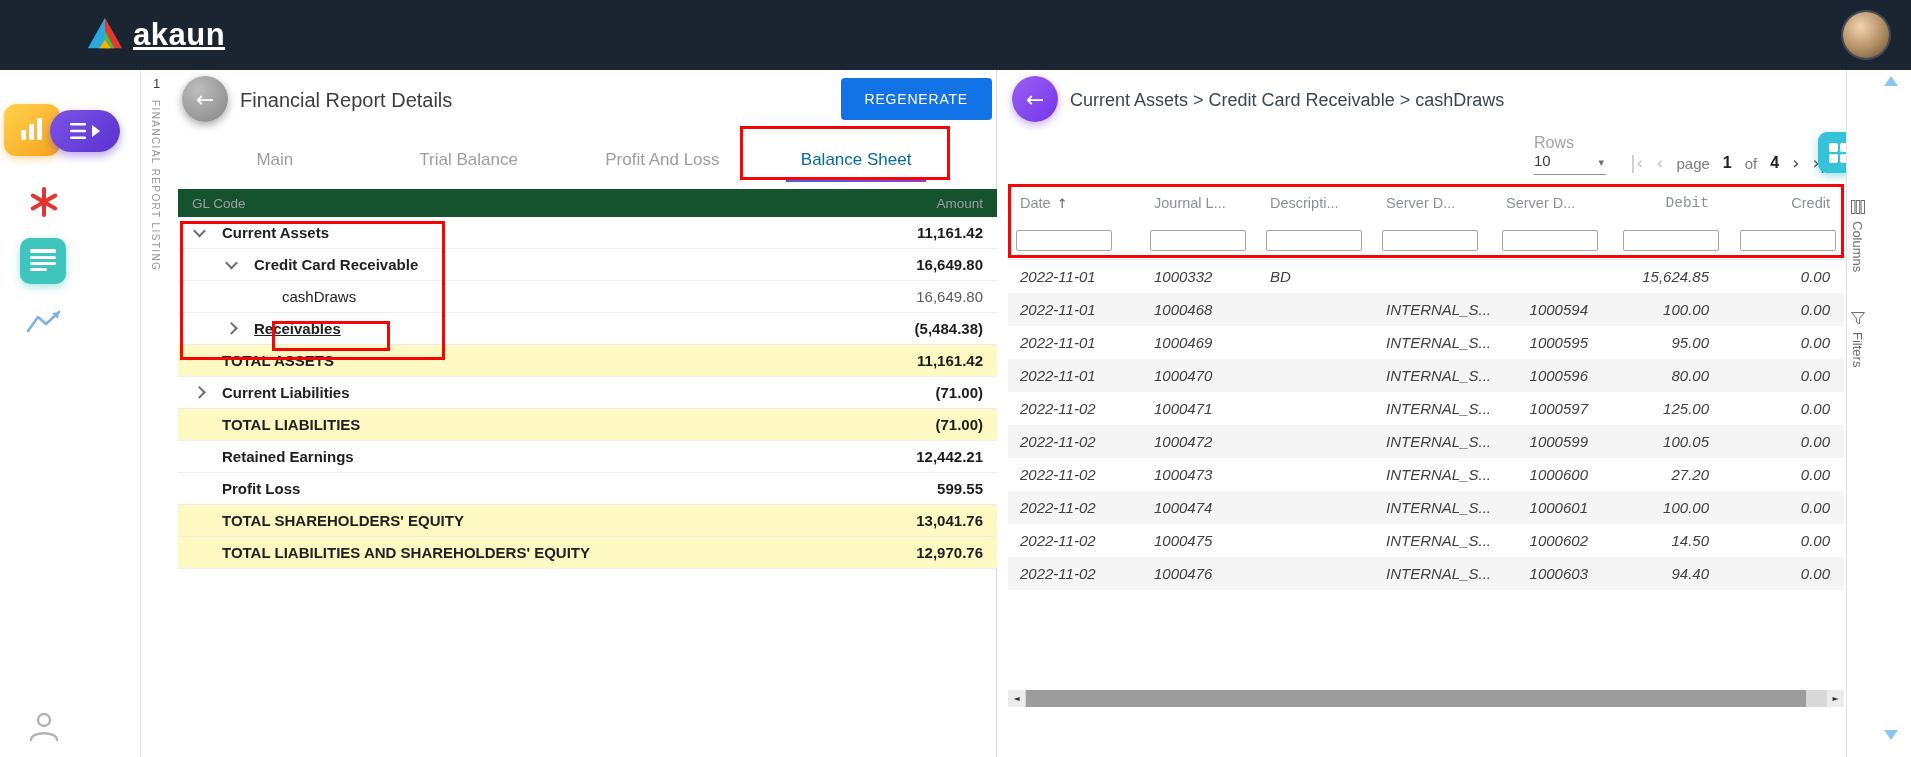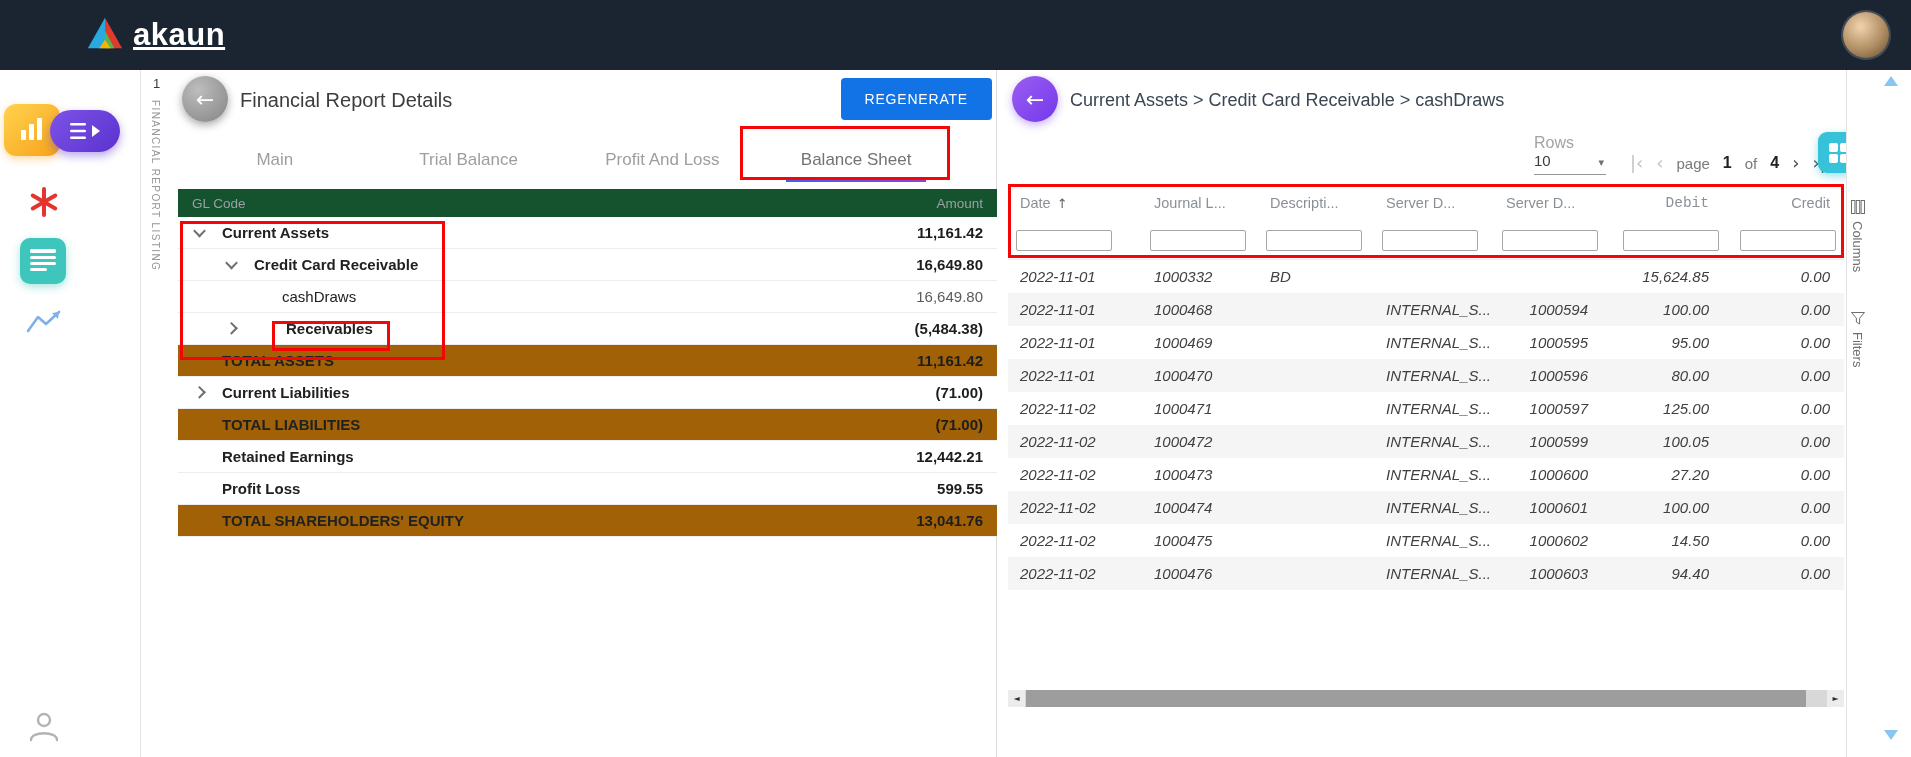--- a/index.html
+++ b/index.html
@@ -36,31 +36,31 @@
   
   #leftpanel{position:absolute;left:178px;top:70px;width:819px;height:687px;border-right:1px solid #dcdcdc;background:#fff;}
   .backbtn{position:absolute;width:46px;height:46px;border-radius:50%;display:flex;align-items:center;justify-content:center;
            color:#fff;font-size:22px;cursor:pointer;font-family:"DejaVu Sans",sans-serif;}
   #lp-back{left:4px;top:6px;background:radial-gradient(circle at 35% 30%,#bdbdbd,#848484);box-shadow:0 3px 8px rgba(0,0,0,.35);}
   #lp-title{position:absolute;left:62px;top:19px;font-size:20px;color:#3d3d3d;font-weight:500;}
   #regen{position:absolute;right:4px;top:8px;height:42px;padding:0 24px;background:#1173e6;color:#fff;font-size:14px;
          font-weight:500;letter-spacing:.8px;border:none;border-radius:4px;cursor:pointer;}
   #tabs{position:absolute;left:0;top:68px;width:775px;height:44px;display:flex;}
   .tab{flex:1;display:flex;align-items:center;justify-content:center;font-size:17px;color:#9e9e9e;cursor:pointer;position:relative;}
-  .tab.active{color:#737373;}
+  .tab.active{color:#0369a1;}
   .tab .underline{position:absolute;bottom:0;left:50%;transform:translateX(-50%);width:140px;height:4px;
                   background:linear-gradient(90deg,#3b63f2,#9440d8);}
   #gl-header{position:absolute;left:0;top:119px;width:819px;height:28px;background:#14532d;display:flex;align-items:center;
              font-size:13.5px;color:#9aa0a5;}
   #gl-header .h-code{margin-left:14px;}
   #gl-header .h-amt{margin-left:auto;margin-right:14px;}
   #gl-rows{position:absolute;left:0;top:147px;width:819px;}
   .gl-row{position:relative;height:32px;display:flex;align-items:center;border-bottom:1px solid #ededed;font-size:15px;
           color:#212121;cursor:pointer;background:#fff;}
-  .gl-row.hl{background:#a16207;}
+  .gl-row.hl{background:#fef9c3;}
   .chev{position:absolute;width:9px;height:9px;border-right:2px solid #6f6f6f;border-bottom:2px solid #6f6f6f;top:50%;}
   .chev.right{transform:translateY(-58%) rotate(-45deg);}
   .chev.down{transform:translateY(-72%) rotate(45deg);}
   .gl-label.b{font-weight:bold;}
   .gl-amount{margin-left:auto;margin-right:14px;color:#5c5c5c;}
   .gl-amount.b{color:#1d1d1d;font-weight:bold;}
 
   
   #rightpanel{position:absolute;left:1002px;top:70px;width:842px;height:687px;background:#fff;}
   #rp-back{left:10px;top:6px;background:linear-gradient(135deg,#9a5ff2,#7437ea);box-shadow:0 3px 8px rgba(122,59,232,.4);}
@@ -227,21 +227,21 @@
         <span class="chev down" style="left: 49px;"></span>
         <span class="gl-label b" style="margin-left: 76px;">Credit Card Receivable</span>
         <span class="gl-amount b">16,649.80</span>
       </div>
       <div class="gl-row">
         <span class="gl-label" style="margin-left: 104px;">cashDraws</span>
         <span class="gl-amount">16,649.80</span>
       </div>
       <div class="gl-row">
         <span class="chev right" style="left: 49px;"></span>
-        <span class="gl-label b" style="margin-left: 108px;">Receivables</span>
+        <span class="gl-label b" style="margin-left: 76px; text-decoration: underline;">Receivables</span>
         <span class="gl-amount b">(5,484.38)</span>
       </div>
       <div class="gl-row hl">
         <span class="gl-label b" style="margin-left: 44px;">TOTAL ASSETS</span>
         <span class="gl-amount b">11,161.42</span>
       </div>
       <div class="gl-row">
         <span class="chev right" style="left: 17px;"></span>
         <span class="gl-label b" style="margin-left: 44px;">Current Liabilities</span>
         <span class="gl-amount b">(71.00)</span>
@@ -254,20 +254,24 @@
         <span class="gl-label b" style="margin-left: 44px;">Retained Earnings</span>
         <span class="gl-amount b">12,442.21</span>
       </div>
       <div class="gl-row">
         <span class="gl-label b" style="margin-left: 44px;">Profit Loss</span>
         <span class="gl-amount b">599.55</span>
       </div>
       <div class="gl-row hl">
         <span class="gl-label b" style="margin-left: 44px;">TOTAL SHAREHOLDERS' EQUITY</span>
         <span class="gl-amount b">13,041.76</span>
+      </div>
+      <div class="gl-row hl">
+        <span class="gl-label b" style="margin-left: 44px;">TOTAL LIABILITIES AND SHAREHOLDERS' EQUITY</span>
+        <span class="gl-amount b">12,970.76</span>
       </div>
     </div>
 </div>
 
 <div id="rightpanel">
   <div id="rp-back" class="backbtn">
     <span>←</span>
   </div>
   <div id="breadcrumb">Current Assets &gt; Credit Card Receivable &gt; cashDraws</div>
 

